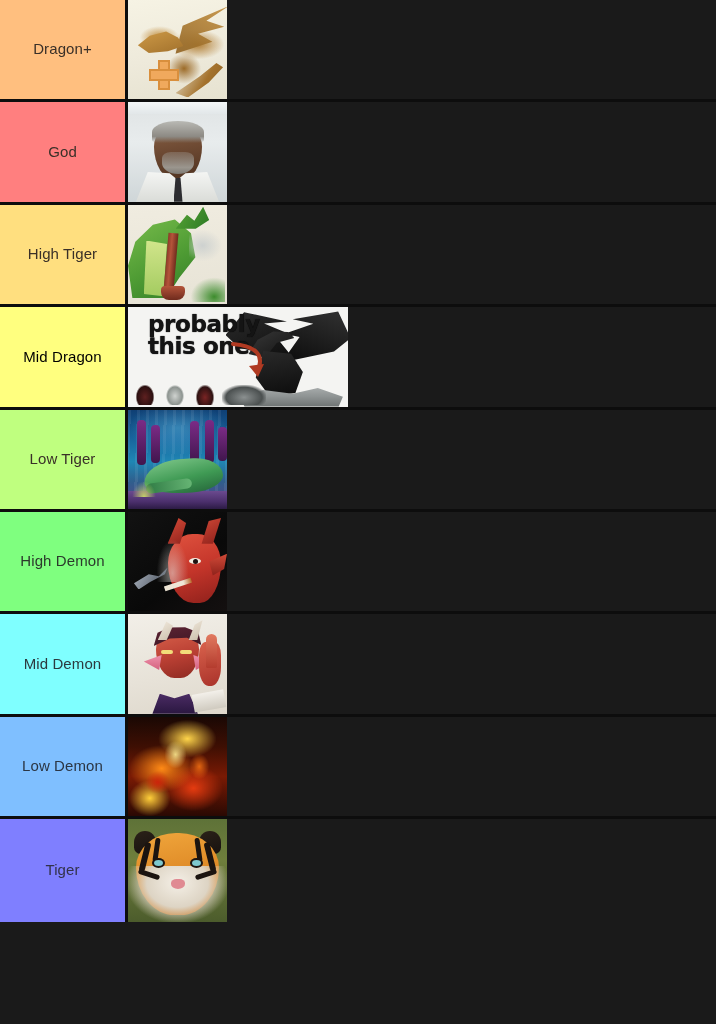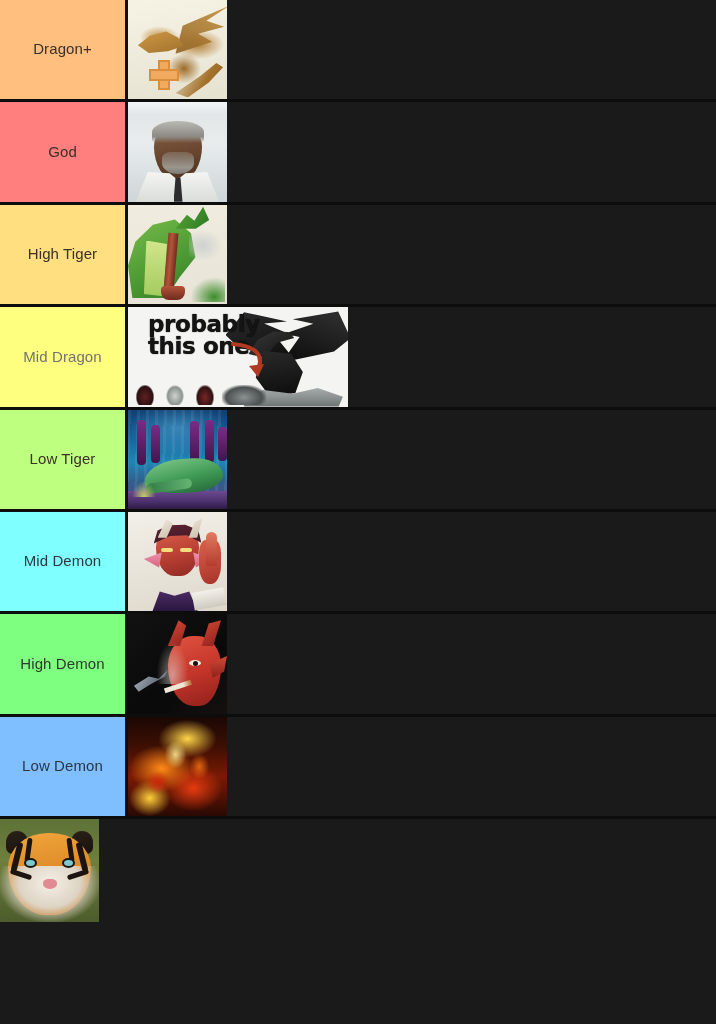--- a/index.html
+++ b/index.html
@@ -525,21 +525,21 @@
           <div class="gd-pipe"></div>
           <div class="gd-bowl"></div>
           <div class="gd-smoke"></div>
           <div class="gd-leaf"></div>
         </div>
       </div>
     </div>
   </div>
 
   <div class="tier-row">
-    <div class="tier-label" style="background: rgb(255, 255, 127); color: #737373; text-align: right;">Mid Dragon</div>
+    <div class="tier-label" style="background: rgb(255, 255, 127); color: #000000; text-align: right;">Mid Dragon</div>
     <div class="tier-items">
       <div class="tier-item wide">
         <div class="thumb img-middragon">
           <div class="bigdragon">
             <div class="bd-wingL"></div>
             <div class="bd-wingR"></div>
             <div class="bd-neck"></div>
             <div class="bd-torso"></div>
             <div class="bd-rock"></div>
           </div>
@@ -574,20 +574,39 @@
           <div class="ledge"></div>
           <div class="figure"></div>
           <div class="arm"></div>
           <div class="grass"></div>
         </div>
       </div>
     </div>
   </div>
 
   <div class="tier-row">
+    <div class="tier-label" style="background: rgb(127, 255, 127); color: rgb(44, 58, 44);">High Demon</div>
+    <div class="tier-items">
+      <div class="tier-item">
+        <div class="thumb img-highdemon">
+          <div class="dv-face"></div>
+          <div class="dv-hornL"></div>
+          <div class="dv-hornR"></div>
+          <div class="dv-ear"></div>
+          <div class="dv-eye"></div>
+          <div class="dv-pupil"></div>
+          <div class="cig"></div>
+          <div class="smoke"></div>
+          <div class="lighter"></div>
+        </div>
+      </div>
+    </div>
+  </div>
+
+  <div class="tier-row">
     <div class="tier-label" style="background: rgb(127, 255, 255); color: rgb(44, 58, 63);">Mid Demon</div>
     <div class="tier-items">
       <div class="tier-item">
         <div class="thumb img-middemon">
           <div class="md-head"></div>
           <div class="md-hair"></div>
           <div class="md-hornL"></div>
           <div class="md-hornR"></div>
           <div class="md-earL"></div>
           <div class="md-earR"></div>
@@ -596,50 +615,32 @@
           <div class="md-suit"></div>
           <div class="md-cuff"></div>
           <div class="md-hand"></div>
           <div class="md-finger"></div>
         </div>
       </div>
     </div>
   </div>
 
   <div class="tier-row">
-    <div class="tier-label" style="background: rgb(127, 255, 127); color: rgb(44, 58, 44);">High Demon</div>
-    <div class="tier-items">
-      <div class="tier-item">
-        <div class="thumb img-highdemon">
-          <div class="dv-face"></div>
-          <div class="dv-hornL"></div>
-          <div class="dv-hornR"></div>
-          <div class="dv-ear"></div>
-          <div class="dv-eye"></div>
-          <div class="dv-pupil"></div>
-          <div class="cig"></div>
-          <div class="smoke"></div>
-          <div class="lighter"></div>
-        </div>
-      </div>
-    </div>
-  </div>
-
-  <div class="tier-row">
     <div class="tier-label" style="background: rgb(127, 191, 255); color: rgb(43, 54, 68);">Low Demon</div>
     <div class="tier-items">
       <div class="tier-item">
         <div class="thumb img-lowdemon">
           <div class="flame"></div>
         </div>
       </div>
     </div>
   </div>
 
   <div class="tier-row">
+    <div class="tier-label" style="background: rgb(127, 127, 255); color: rgb(50, 50, 74);">Tiger</div>
     <div class="tier-items">
       <div class="tier-item">
         <div class="thumb img-tiger">
           <div class="tg-earL"></div>
           <div class="tg-earR"></div>
           <div class="tg-head"></div>
           <div class="tg-ruff"></div>
           <div class="stripe s1"></div>
           <div class="stripe s2"></div>
           <div class="stripe s3"></div>

